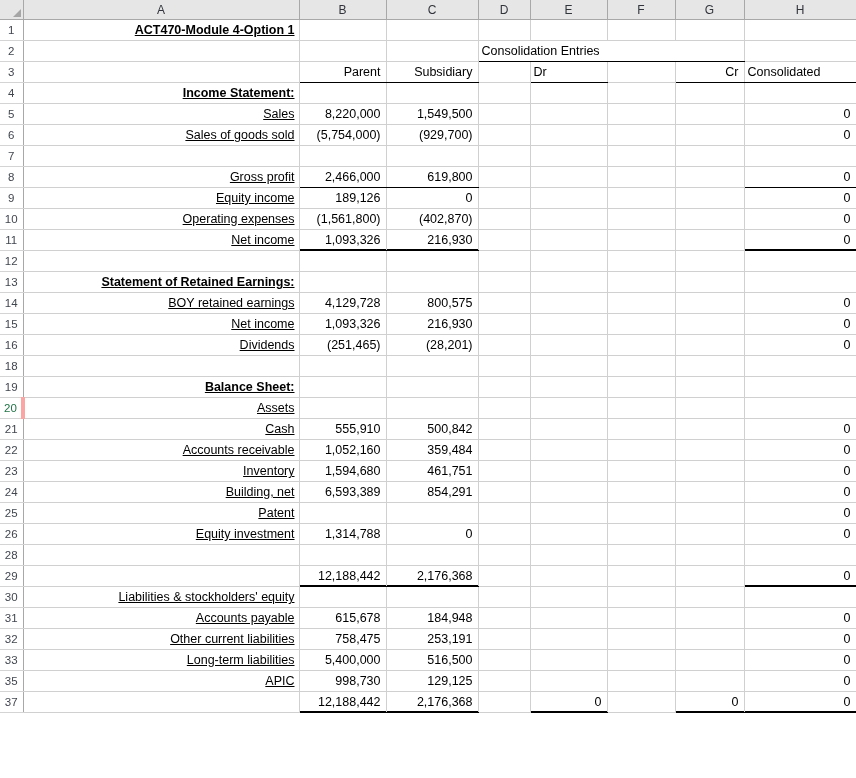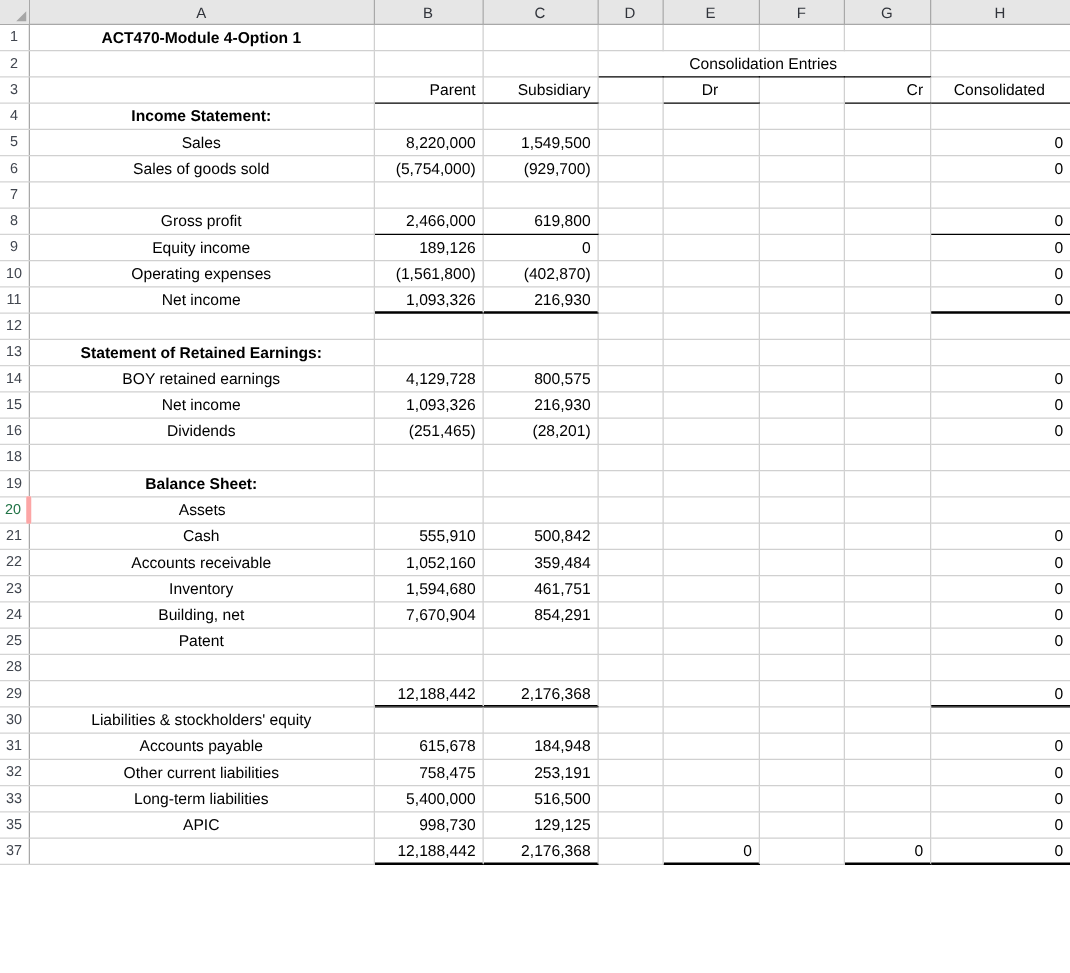--- a/index.html
+++ b/index.html
@@ -76,22 +76,22 @@
     border-right: 1px solid #d0d0d0;
     border-bottom: 1px solid #d0d0d0;
     font-size: 12.5px;
     color: #000000;
     padding: 0 4px 0 3px;
     vertical-align: middle;
     white-space: nowrap;
     overflow: hidden;
   }
   td.num  { text-align: right;  padding-right: 5px; }
-  td.ctr  { text-align: center; }
-  td.lft  { text-align: center;   padding-left: 4px; }
+  td.ctr  { }
+  td.lft  { text-align: right;   padding-left: 4px; text-decoration: underline; }
   td.bold { font-weight: bold; }
 
   
   td.bt      { border-top: 1px solid #000000; margin-left: 23px; }
   td.bb      { border-bottom: 1px solid #000000; }
   td.bdouble {
     border-bottom: 1px solid #000000;
     box-shadow: inset 0 -4px 0 -3px #000000;
   }
   
@@ -372,33 +372,44 @@
           <td class="cell num">461,751</td>
           <td class="cell num"></td>
           <td class="cell num"></td>
           <td class="cell num"></td>
           <td class="cell num"></td>
           <td class="cell num">0</td>
         </tr>
         <tr>
           <td class="rownum">24</td>
           <td class="cell lft">Building, net</td>
-          <td class="cell num">7,670,904</td>
+          <td class="cell num">6,593,389</td>
           <td class="cell num">854,291</td>
           <td class="cell num"></td>
           <td class="cell num"></td>
           <td class="cell num"></td>
           <td class="cell num"></td>
           <td class="cell num">0</td>
         </tr>
         <tr>
           <td class="rownum">25</td>
           <td class="cell lft">Patent</td>
           <td class="cell num"></td>
           <td class="cell num"></td>
+          <td class="cell num"></td>
+          <td class="cell num"></td>
+          <td class="cell num"></td>
+          <td class="cell num"></td>
+          <td class="cell num">0</td>
+        </tr>
+        <tr>
+          <td class="rownum">26</td>
+          <td class="cell lft">Equity investment</td>
+          <td class="cell num">1,314,788</td>
+          <td class="cell num">0</td>
           <td class="cell num"></td>
           <td class="cell num"></td>
           <td class="cell num"></td>
           <td class="cell num"></td>
           <td class="cell num">0</td>
         </tr>
         <tr>
           <td class="rownum">28</td>
           <td class="cell lft"></td>
           <td class="cell num"></td>

